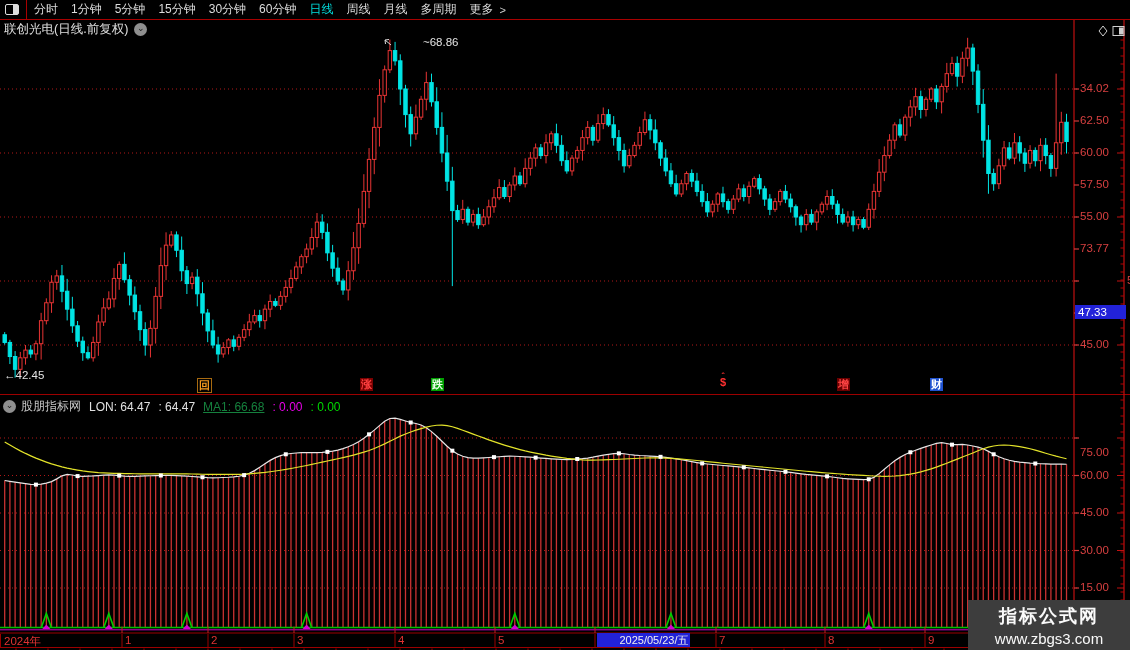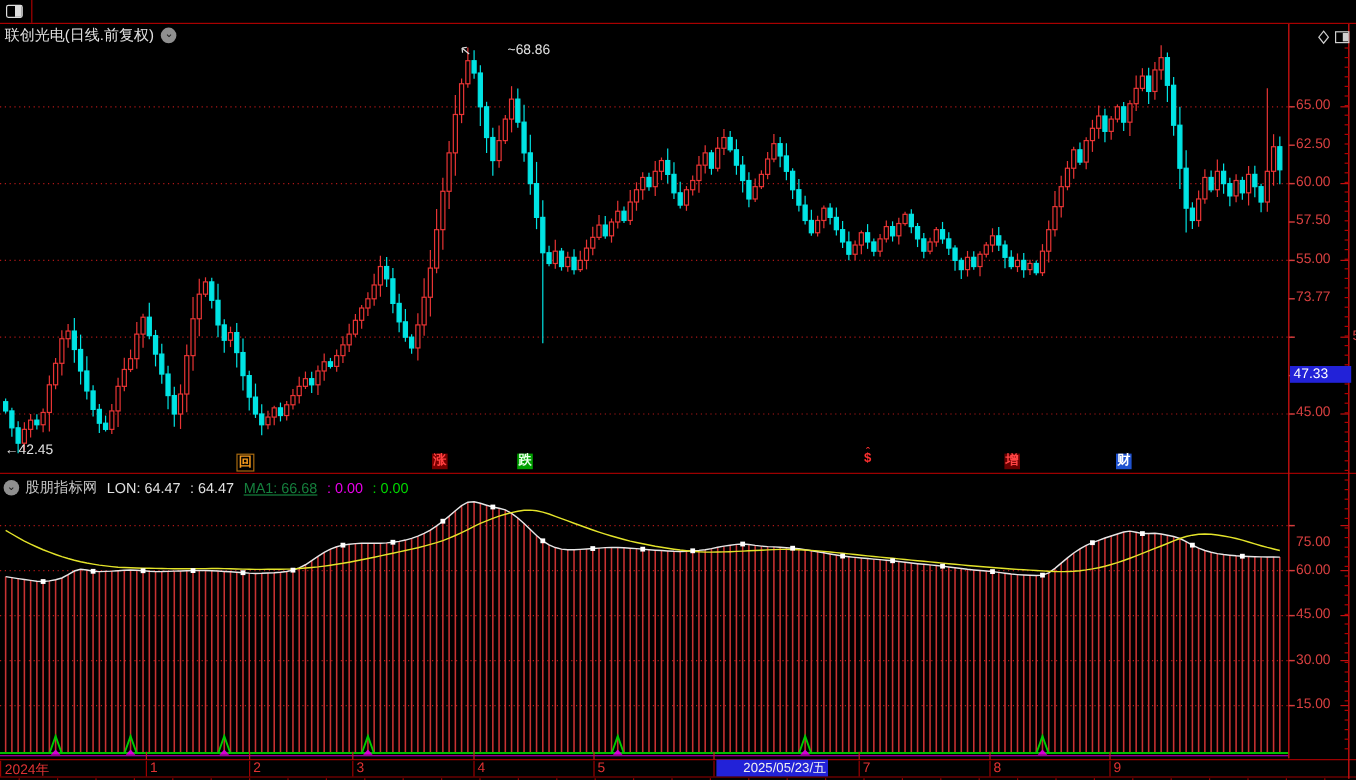--- a/index.html
+++ b/index.html
@@ -40,20 +40,34 @@
   #wm .l1{font-size:18px;font-weight:bold;margin-top:4px;letter-spacing:2px;}
   #wm .l2{font-size:15px;margin-top:2px;}
 </style>
 </head>
 <body>
 
 <div id="app">
   <div id="toolbar">
     <span id="panel-toggle"></span>
     <span class="vsep"></span>
+    <div id="periods">
+        <span class="tb-p">分时</span>
+        <span class="tb-p">1分钟</span>
+        <span class="tb-p">5分钟</span>
+        <span class="tb-p">15分钟</span>
+        <span class="tb-p">30分钟</span>
+        <span class="tb-p">60分钟</span>
+        <span class="tb-p active">日线</span>
+        <span class="tb-p">周线</span>
+        <span class="tb-p">月线</span>
+        <span class="tb-p">多周期</span>
+        <span class="tb-p">更多</span>
+        <span class="tb-arrow">&gt;</span>
+      </div>
   </div>
 
   <svg id="cv" width="1130" height="650">
       <g>
         <line x1="0" y1="89" x2="1078" y2="89" stroke="#b01818" stroke-width="1" stroke-dasharray="1 3"></line>
         <line x1="0" y1="153" x2="1078" y2="153" stroke="#b01818" stroke-width="1" stroke-dasharray="1 3"></line>
         <line x1="0" y1="217" x2="1078" y2="217" stroke="#b01818" stroke-width="1" stroke-dasharray="1 3"></line>
         <line x1="0" y1="281" x2="1078" y2="281" stroke="#b01818" stroke-width="1" stroke-dasharray="1 3"></line>
         <line x1="0" y1="345" x2="1078" y2="345" stroke="#b01818" stroke-width="1" stroke-dasharray="1 3"></line>
         <line x1="0" y1="438" x2="1078" y2="438" stroke="#b01818" stroke-width="1" stroke-dasharray="1 3"></line>
@@ -912,21 +926,25 @@
   <span class="hp" style="color: rgb(200, 200, 200);">股朋指标网</span>
       <span class="hp" style="color: rgb(224, 224, 224);">LON: 64.47</span>
       <span class="hp" style="color: rgb(224, 224, 224);">: 64.47</span>
       <span class="hp" style="color: #15803d; text-decoration: underline;">MA1: 66.68</span>
       <span class="hp" style="color: rgb(232, 0, 232);">: 0.00</span>
       <span class="hp" style="color: rgb(0, 216, 0);">: 0.00</span>
     </div>
 
   <div id="datebox" style="left: 597px; width: 72px;">2025/05/23/五</div>
 
-<div class="ylab" style="top: 82px;">65.00</div>
+  <div id="wm">
+    <div class="l1">指标公式网</div>
+    <div class="l2">www.zbgs3.com</div>
+  </div>
+<div class="ylab" style="top: 82px;">34.02</div>
     <div class="ylab" style="top: 114px;">62.50</div>
     <div class="ylab" style="top: 146px;">60.00</div>
     <div class="ylab" style="top: 178px;">57.50</div>
     <div class="ylab" style="top: 210px;">55.00</div>
     <div class="ylab" style="top: 242px;">73.77</div>
     <div class="ylab" style="top: 274px; padding-left: 47px;">50.00</div>
     <div class="ylab" style="top: 306px;">47.50</div>
     <div class="ylab" style="top: 338px;">45.00</div>
     <div class="ylab" style="top: 446px;">75.00</div>
     <div class="ylab" style="top: 468.5px;">60.00</div>

